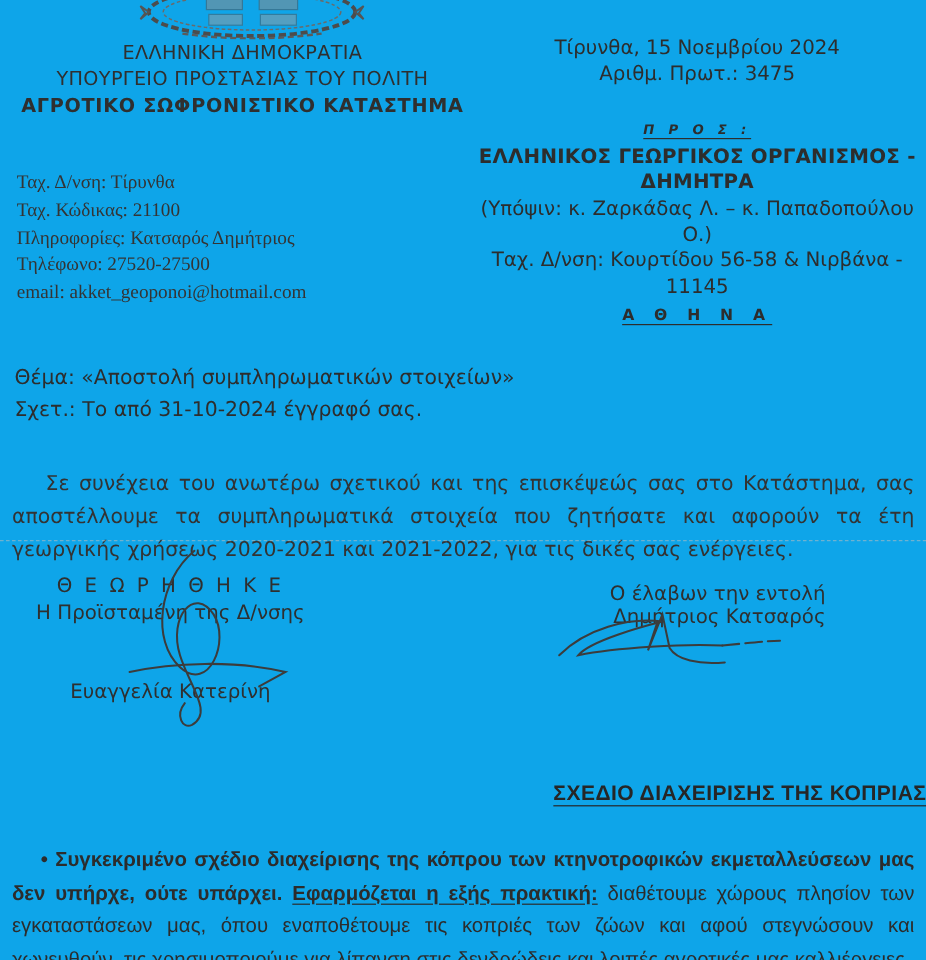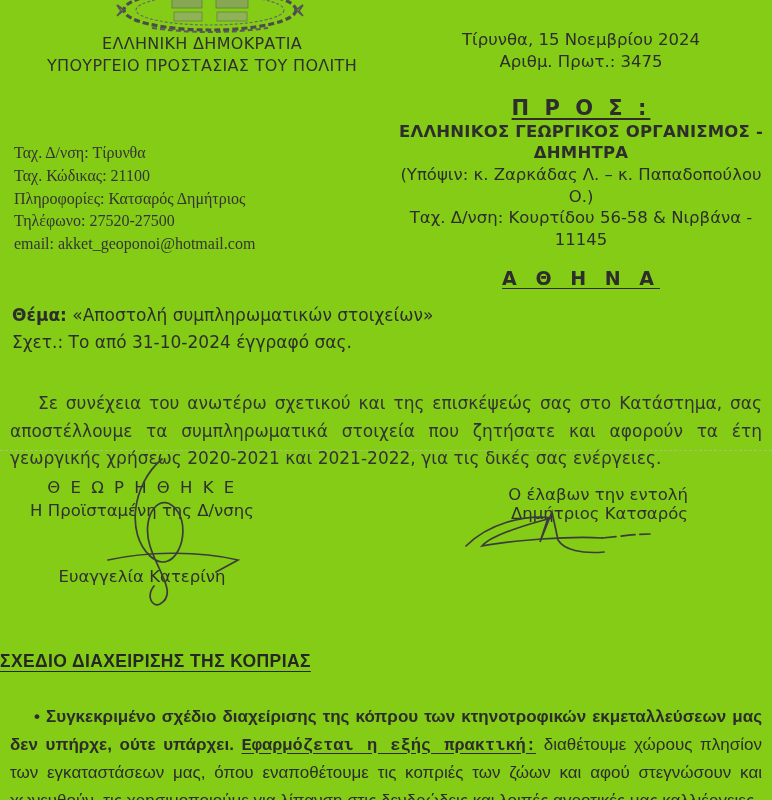--- a/index.html
+++ b/index.html
@@ -1,45 +1,45 @@
 <!DOCTYPE html>
 <html><head>
 <meta charset="utf-8">
 <style>
   html,body { margin:0; padding:0; background:#e9e9e9; }
   .page {
     position:relative; width:772px; height:800px; margin:0 auto;
-    background:#84cc16; overflow:hidden;
+    background:#0ea5e9; overflow:hidden;
     font-family:"DejaVu Sans", sans-serif; color:#2f2f2f;
   }
   .page * { box-sizing:border-box; }
 
   
   .emblem-wrap { position:absolute; left:116px; top:0; width:188px; height:33px; overflow:hidden; }
 
   
   .hdr-left { position:absolute; left:0; top:33px; width:404px; text-align:center;
               font-size:16px; line-height:22px; letter-spacing:0.3px; }
   .hdr-left .strong { font-weight:600; letter-spacing:0.6px; }
 
   
   .contact { position:absolute; left:14px; top:142px; font-size:16px; line-height:22.8px; color:#343434;font-family:Liberation Serif, serif; }
 
   
   .hdr-right { position:absolute; left:392px; top:29px; width:378px; text-align:center;
                font-size:16.5px; line-height:21.6px; color:#2d2d2d; }
-  .hdr-right .pros { display:inline-block; margin-top:26px; font-weight:700; font-size:21px;
-                     letter-spacing:4px; text-decoration:underline; text-underline-offset:3px; }
+  .hdr-right .pros { display:inline-block; margin-top:26px; font-weight:700; font-size:11px;
+                     letter-spacing:4px; text-decoration:underline; text-underline-offset:3px;font-style:italic; }
   .hdr-right .rec { font-weight:700; letter-spacing:0.2px; }
-  .hdr-right .city { display:inline-block; margin-top:18px; font-weight:700; font-size:19px;
+  .hdr-right .city { display:inline-block; margin-top:4px; font-weight:700; font-size:13px;
                      letter-spacing:6px; text-decoration:underline; text-underline-offset:3px; }
 
   
   .subject { position:absolute; left:12px; top:302px; font-size:17px; line-height:27px; color:#2d2d2d; }
-  .subject .lbl { font-weight:700; }
+  .subject .lbl { font-weight:400; }
 
   
   .bodytext { position:absolute; left:10px; top:373px; width:752px;
               font-size:17px; line-height:27.6px; text-align:justify; text-indent:28px; color:#333; }
 
   
   .scan-line { position:absolute; left:0; top:450px; width:772px; height:0;
                border-top:1.5px dashed #bdbdbd; opacity:0.55; }
 
   
@@ -49,28 +49,28 @@
   .sig-left .name { margin-top:44px; }
   .sig-left-svg { position:absolute; left:96px; top:456px; }
 
   .sig-right { position:absolute; left:438px; top:485px; width:250px; text-align:right; font-size:16.5px; }
   .sig-right .name { }
   .sig-right-svg { position:absolute; left:452px; top:506px; }
 
   .sig-stroke { fill:none; stroke:#3c3c3c; stroke-width:1.7; stroke-linecap:round; }
 
   
-  .section-heading { position:absolute; left:0; top:651px; width:772px; text-align:left;
+  .section-heading { position:absolute; left:0; top:651px; width:772px; text-align:right;
                      font-family:"Liberation Sans", sans-serif; font-weight:700; font-size:17.5px;
                      letter-spacing:0.4px; text-decoration:underline; text-underline-offset:4px; color:#262626; }
   .manure { position:absolute; left:10px; top:686px; width:752px;
             font-family:"Liberation Sans", sans-serif; font-size:17px; line-height:27.6px;
             text-align:justify; text-indent:24px; color:#2c2c2c; }
   .manure .bold { font-weight:700; }
-  .manure .u { font-weight:600; text-decoration:underline; text-underline-offset:3px;font-family:Liberation Mono, monospace; }
+  .manure .u { font-weight:600; text-decoration:underline; text-underline-offset:3px; }
 </style>
 </head>
 <body>
 
 <div class="page">
 
   <div class="emblem-wrap">
     <svg width="188" height="52" viewBox="0 0 188 52" style="position:relative; top:-14px;">
       <ellipse cx="94" cy="24" rx="86" ry="20" fill="none" stroke="#4c4c4c" stroke-width="3.2" stroke-dasharray="6 3"></ellipse>
       <ellipse cx="94" cy="24" rx="74" ry="15" fill="none" stroke="#6a6a6a" stroke-width="1.2" stroke-dasharray="3 2"></ellipse>
@@ -80,20 +80,21 @@
       <rect x="101" y="26" width="30" height="9" fill="#9a9a9a" opacity="0.5" stroke="#555" stroke-width="1"></rect>
       <path d="M 8 24 l -7 -5 l 4 6 l -4 5 z" fill="none" stroke="#555" stroke-width="1.6"></path>
       <path d="M 180 24 l 7 -5 l -4 6 l 4 5 z" fill="none" stroke="#555" stroke-width="1.6"></path>
       <path d="M 36 42 q 58 8 116 0" fill="none" stroke="#5a5a5a" stroke-width="2" stroke-dasharray="5 3"></path>
     </svg>
   </div>
 
   <div class="hdr-left">
     <div>ΕΛΛΗΝΙΚΗ ΔΗΜΟΚΡΑΤΙΑ</div>
     <div>ΥΠΟΥΡΓΕΙΟ ΠΡΟΣΤΑΣΙΑΣ ΤΟΥ ΠΟΛΙΤΗ</div>
+    <div class="strong">ΑΓΡΟΤΙΚΟ ΣΩΦΡΟΝΙΣΤΙΚΟ ΚΑΤΑΣΤΗΜΑ</div>
   </div>
 
   <div class="contact">
     <div>Ταχ. Δ/νση: Τίρυνθα</div>
     <div>Ταχ. Κώδικας:  21100</div>
     <div>Πληροφορίες: Κατσαρός Δημήτριος</div>
     <div>Τηλέφωνο: 27520-27500</div>
     <div>email: akket_geoponoi@hotmail.com</div>
   </div>
 

